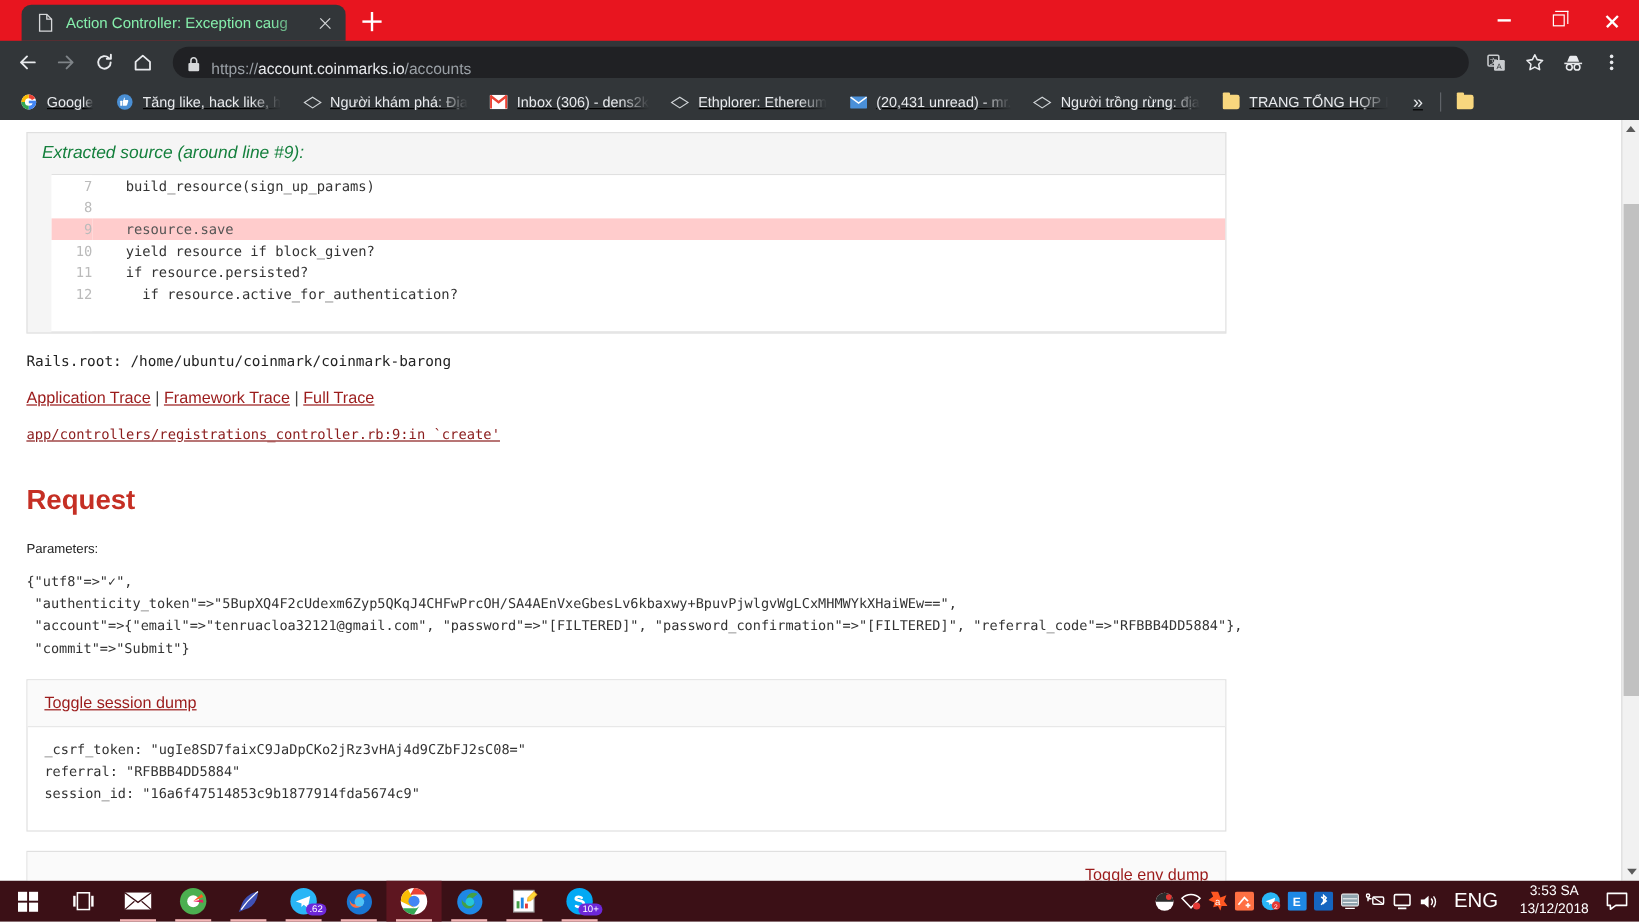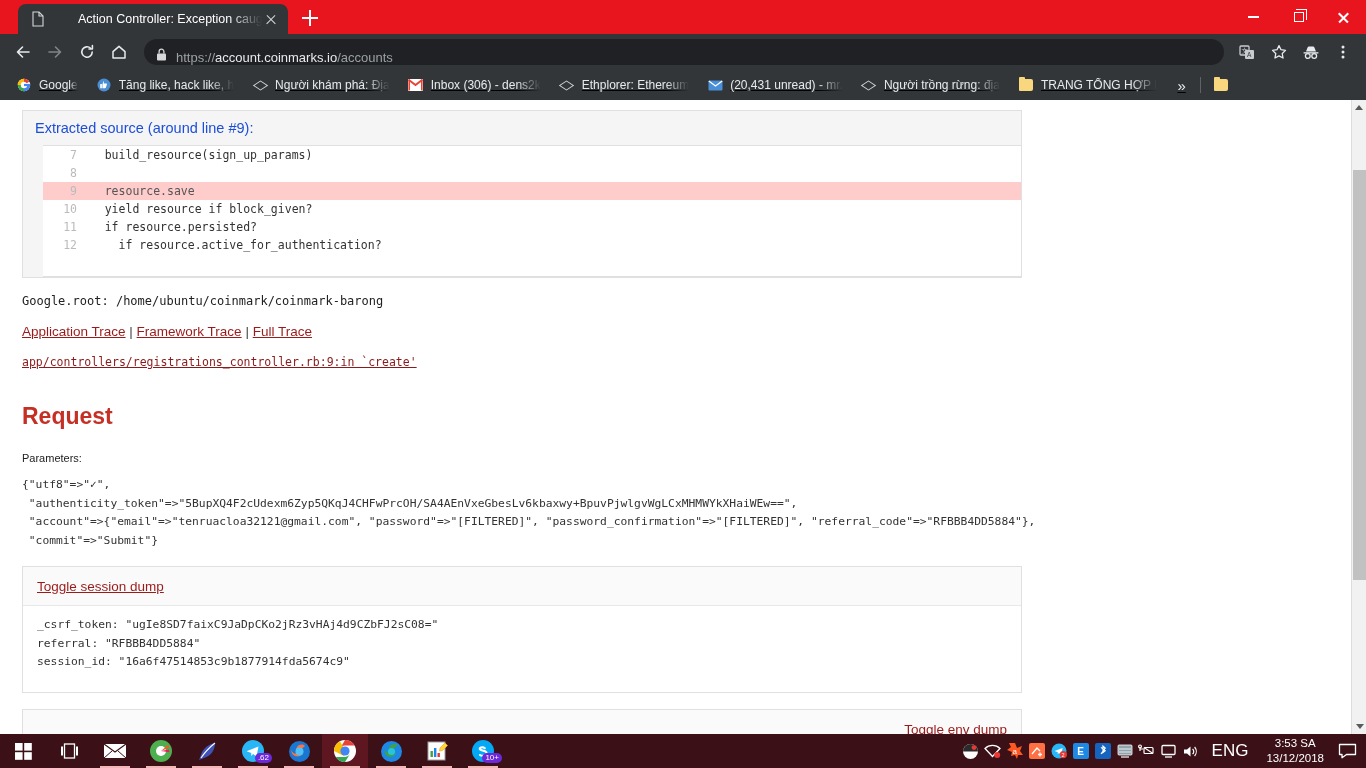--- a/index.html
+++ b/index.html
@@ -18,25 +18,24 @@
     display: flex; align-items: flex-end;
   }
   .tab {
     height: 30px; width: 270px; margin-left: 18px;
     background: #323639; border-radius: 8px 8px 0 0;
     display: flex; align-items: center; padding: 0 8px 0 12px;
     position: relative;
   }
   .tab-favicon { width: 16px; height: 16px; flex: 0 0 16px; margin-right: 9px; }
   .tab-title {
-    flex: 1 1 auto; color: #ffffff; font-size: 12.5px;
+    flex: 1 1 auto; color: #86efac; font-size: 12.5px;
     white-space: nowrap; overflow: hidden;
     -webkit-mask-image: linear-gradient(to right, #000 82%, transparent 100%);
     mask-image: linear-gradient(to right, #000 82%, transparent 100%);
-    margin-left: 23px;
   }
   .tab-close { width: 18px; height: 18px; flex: 0 0 18px; position: relative; cursor: pointer; }
   .tab-close::before, .tab-close::after {
     content: ""; position: absolute; left: 3px; top: 8.5px;
     width: 12px; height: 1.4px; background: #d6d8da;
   }
   .tab-close::before { transform: rotate(45deg); }
   .tab-close::after  { transform: rotate(-45deg); }
   .new-tab {
     width: 28px; height: 28px; margin-left: 8px; margin-bottom: 2px;
@@ -87,21 +86,21 @@
   .folder-ico { width: 14px; height: 12px; background: #f8d77e; border-radius: 1px 2px 2px 1px; position: relative; }
   .folder-ico::before { content:""; position:absolute; top:-2.5px; left:0; width:6px; height:3px; background:#f8d77e; border-radius:1px 1px 0 0; }
   .diamond { width: 9px; height: 9px; border: 1.3px solid #cfd3d6; transform: rotate(45deg) skew(-12deg,-12deg); }
 
   
   .viewport { position: relative; height: 634px; background: #ffffff; overflow: hidden; }
   .page { position: absolute; left: 0; top: 0; width: 1351px; height: 634px; background: #fff; padding: 0; }
   .content { width: 1000px; margin-left: 22px; padding-top: 10px; }
 
   .source-box { background: #f5f5f5; border: 1px solid #e0e0e0; }
-  .source-head { font-size: 14.5px; color: #1d4ed8; padding: 9px 12px; }
+  .source-head { font-size: 14.5px; color: #15803d; padding: 9px 12px; font-style: italic; }
   .code-wrap { background: #fff; border: 1px solid #e0e0e0; border-left: none; border-right: none;
                margin-left: 20px; border-top: 1px solid #e0e0e0; }
   .code-table { width: 100%; border-collapse: collapse; background: #fff; }
   .code-table tr td { font-family: "DejaVu Sans Mono", monospace; font-size: 11.5px; line-height: 18px; padding: 0; }
   .ln { width: 34px; text-align: right; color: #bbb; background: #fff; padding-right: 10px; user-select: none; }
   .cd { color: #333; white-space: pre; padding-left: 12px; }
   tr.hl .ln, tr.hl .cd { background: #fcc; }
   tr.hl .cd { color: #555; }
   .code-pad { height: 22px; }
 
@@ -354,21 +353,21 @@
               </tr>
               <tr>
                 <td class="ln code-pad"></td>
                 <td class="cd code-pad"></td>
               </tr>
             </tbody>
               </table>
           </div>
         </div>
 
-        <div class="railsroot">Google.root: /home/ubuntu/coinmark/coinmark-barong</div>
+        <div class="railsroot">Rails.root: /home/ubuntu/coinmark/coinmark-barong</div>
 
         <div class="tracelinks">
           <a href="#">Application Trace</a>
           <span>|</span>
           <a href="#">Framework Trace</a>
           <span>|</span>
           <a href="#">Full Trace</a>
         </div>
 
         <div class="tracebody">

